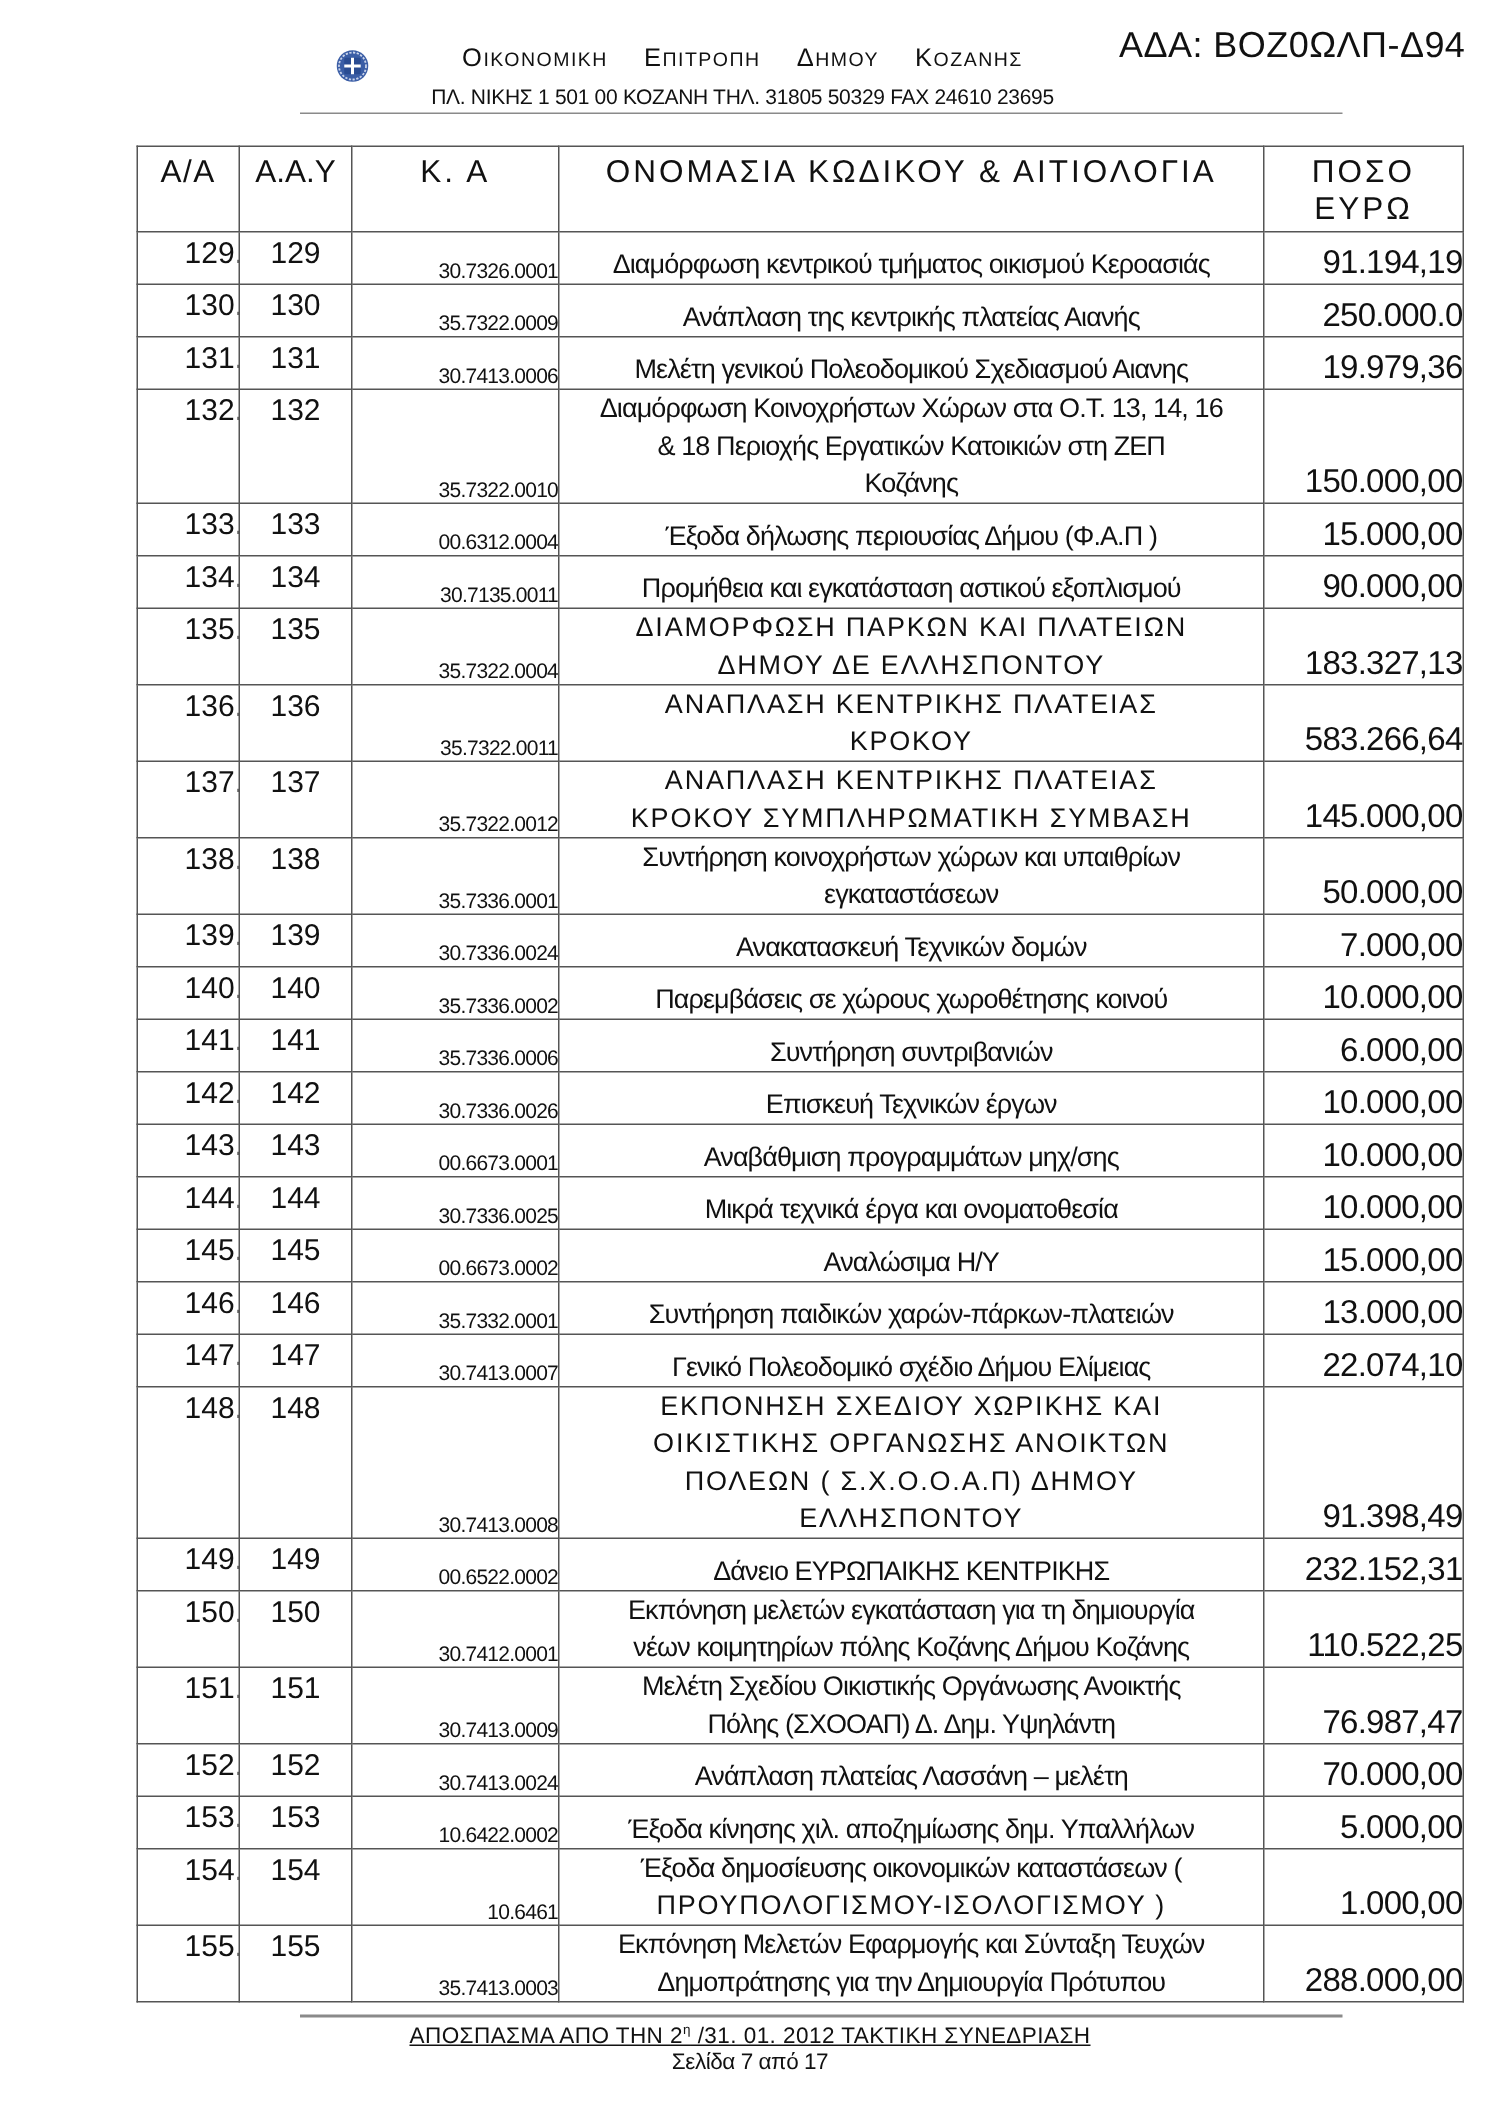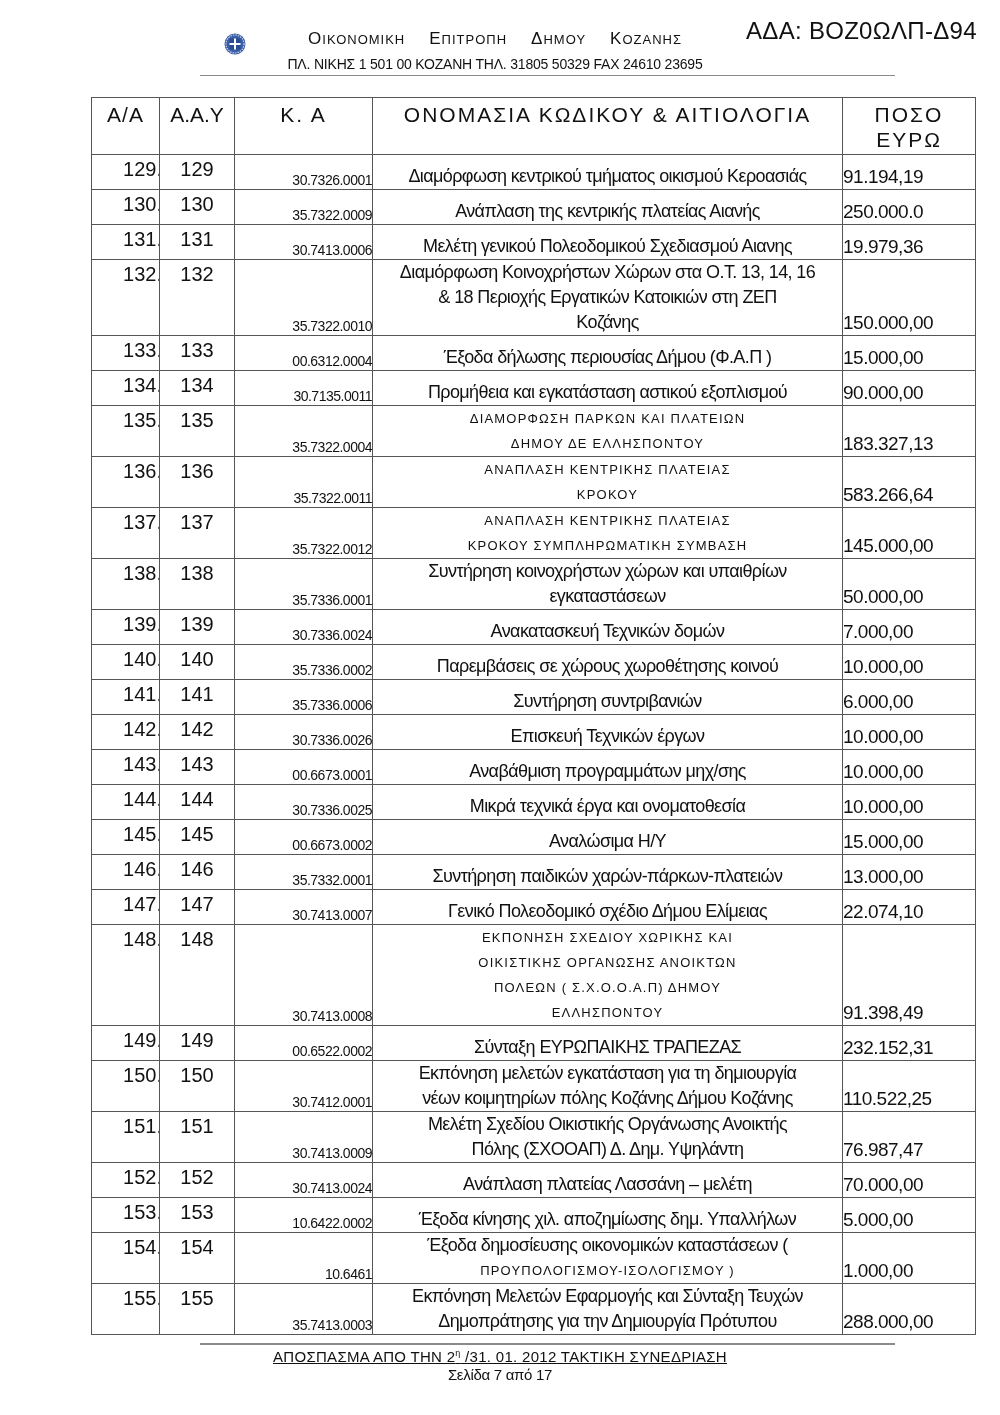--- a/index.html
+++ b/index.html
@@ -30,22 +30,22 @@
   .tbl th.th-aa { letter-spacing: 1px; }
   .tbl th.th-aay { letter-spacing: 0px; }
 
   td.c-aa { text-align: right; vertical-align: top; font-size: 20px; padding-top: 3px; }
   td.c-aa span { margin-right: -3px; }
   td.c-aay { text-align: center; vertical-align: top; font-size: 20px; padding-top: 3px; }
   td.c-ka { text-align: right; vertical-align: bottom; font-size: 14px; letter-spacing: -0.5px;
             padding-bottom: 1px; }
   td.c-desc { text-align: center; vertical-align: bottom; font-size: 18px; letter-spacing: -0.6px;
               line-height: 25px; padding-bottom: 0px; }
-  td.c-desc .caps { letter-spacing: 1.2px; font-size: 13px; }
-  td.c-amt { text-align: left; vertical-align: bottom; font-size: 19px; letter-spacing: -0.5px;
+  td.c-desc .caps { letter-spacing: 1.2px; font-size: 18px; }
+  td.c-amt { text-align: right; vertical-align: bottom; font-size: 22px; letter-spacing: -0.5px;
              padding-bottom: 1px; }
 
   
   .hr-bot { position: absolute; left: 200px; top: 1343px; width: 695px; height: 0;
             border-top: 2px solid #8a8a8a; }
   .footer-1 { position: absolute; left: 0; top: 1348px; width: 1000px; text-align: center;
               font-size: 15px; letter-spacing: 0.3px; white-space: nowrap; text-decoration: underline; }
   .footer-1 sup { font-size: 9px; }
   .footer-2 { position: absolute; left: 0; top: 1366px; width: 1000px; text-align: center;
               font-size: 15px; letter-spacing: -0.3px; }
@@ -273,21 +273,21 @@
           <div class="caps">ΠΟΛΕΩΝ ( Σ.Χ.Ο.Ο.Α.Π) ΔΗΜΟΥ</div>
           <div class="caps">ΕΛΛΗΣΠΟΝΤΟΥ</div>
         </td>
         <td class="c-amt">91.398,49</td>
       </tr>
       <tr style="height: 35px;">
         <td class="c-aa"><span>149.</span></td>
         <td class="c-aay">149</td>
         <td class="c-ka">00.6522.0002</td>
         <td class="c-desc">
-          <div>Σύνταξη ΕΥΡΩΠΑΙΚΗΣ  ΤΡΑΠΕΖΑΣ</div>
+          <div>Δάνειο ΕΥΡΩΠΑΙΚΗΣ  ΚΕΝΤΡΙΚΗΣ</div>
         </td>
         <td class="c-amt">232.152,31</td>
       </tr>
       <tr style="height: 51px;">
         <td class="c-aa"><span>150.</span></td>
         <td class="c-aay">150</td>
         <td class="c-ka">30.7412.0001</td>
         <td class="c-desc">
           <div>Εκπόνηση μελετών εγκατάσταση για τη δημιουργία</div>
           <div>νέων κοιμητηρίων πόλης Κοζάνης Δήμου Κοζάνης</div>

